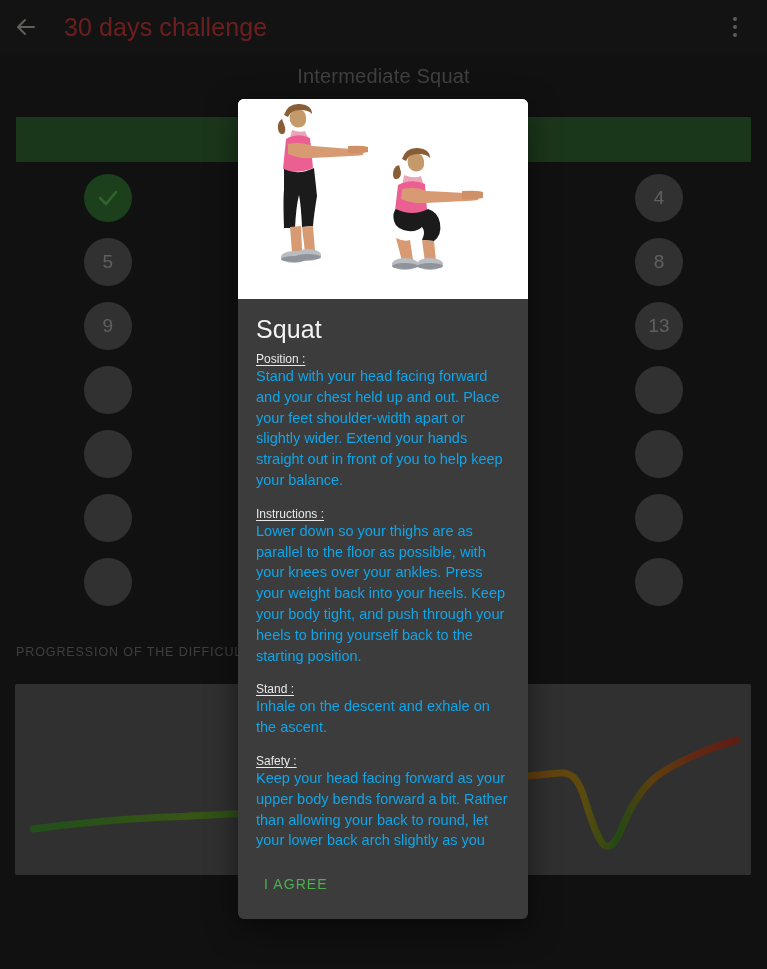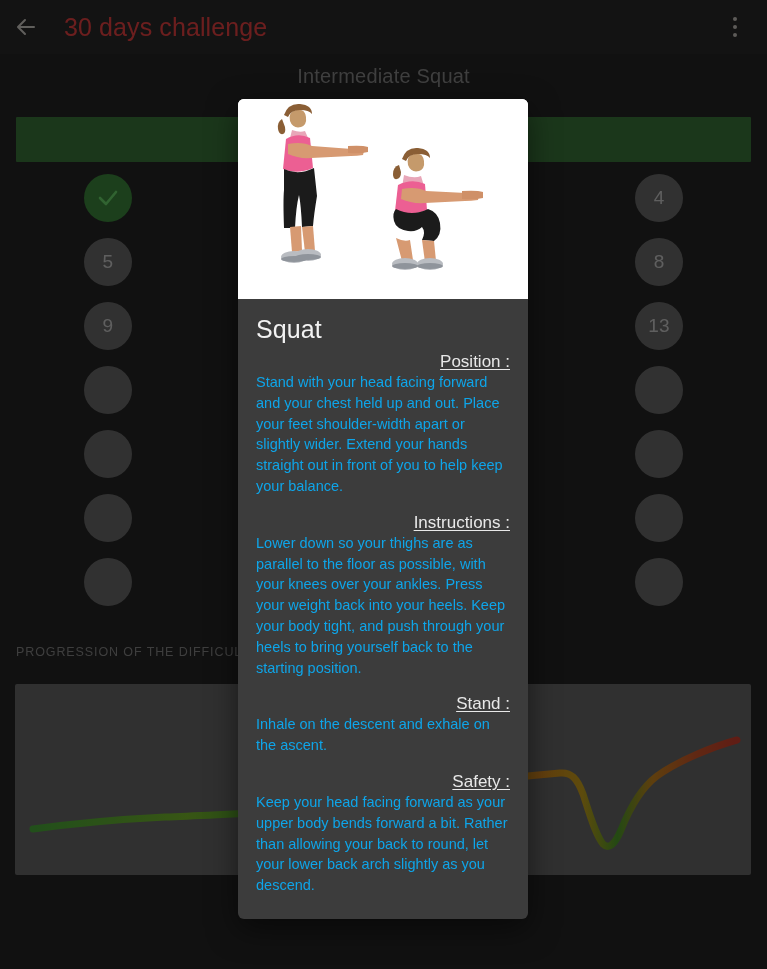--- a/index.html
+++ b/index.html
@@ -80,22 +80,22 @@
   }
   .dialog-hero {
     width: 290px; height: 200px; background: #ffffff; position: relative; flex: none;
   }
   .dialog-hero svg { display: block; }
   .dialog-body {
     flex: 1 1 auto; overflow: hidden; padding: 16px 18px 0 18px;
   }
   .dlg-title { font-size: 25px; color: #f2f2f2; margin-bottom: 6px; letter-spacing: .1px; }
   .dlg-head {
-    font-size: 17px; color: #e8e8e8; text-decoration: underline;
-    text-underline-offset: 2px; margin-top: 8px; text-align: right;
+    font-size: 12px; color: #e8e8e8; text-decoration: underline;
+    text-underline-offset: 2px; margin-top: 8px;
   }
   .dlg-para {
     font-size: 14.5px; color: #0ea5e9; line-height: 20.8px; margin-bottom: 16px;
   }
   .dlg-block { margin-bottom: 0; }
   .dialog-actions { flex: none; height: 70px; padding: 0 18px; display: flex; align-items: center; }
   .agree-btn {
     background: none; border: 0; color: #4caf50;
     font-family: "Liberation Sans", sans-serif;
     font-size: 14px; letter-spacing: 1.1px; padding: 8px 8px; cursor: pointer;
@@ -365,14 +365,17 @@
             <div class="dlg-head">Stand :</div>
             <div class="dlg-para">Inhale on the descent and exhale on the ascent.</div>
           </div>
           <div class="dlg-block">
             <div class="dlg-head">Safety :</div>
             <div class="dlg-para">Keep your head facing forward as your upper body bends forward a bit. Rather than allowing your back to round, let your lower back arch slightly as you descend.</div>
           </div>
         </div>
     </div>
 
+    <div class="dialog-actions">
+      <button class="agree-btn">I AGREE</button>
+    </div>
   </div>
 </div>
 
 </body></html>

